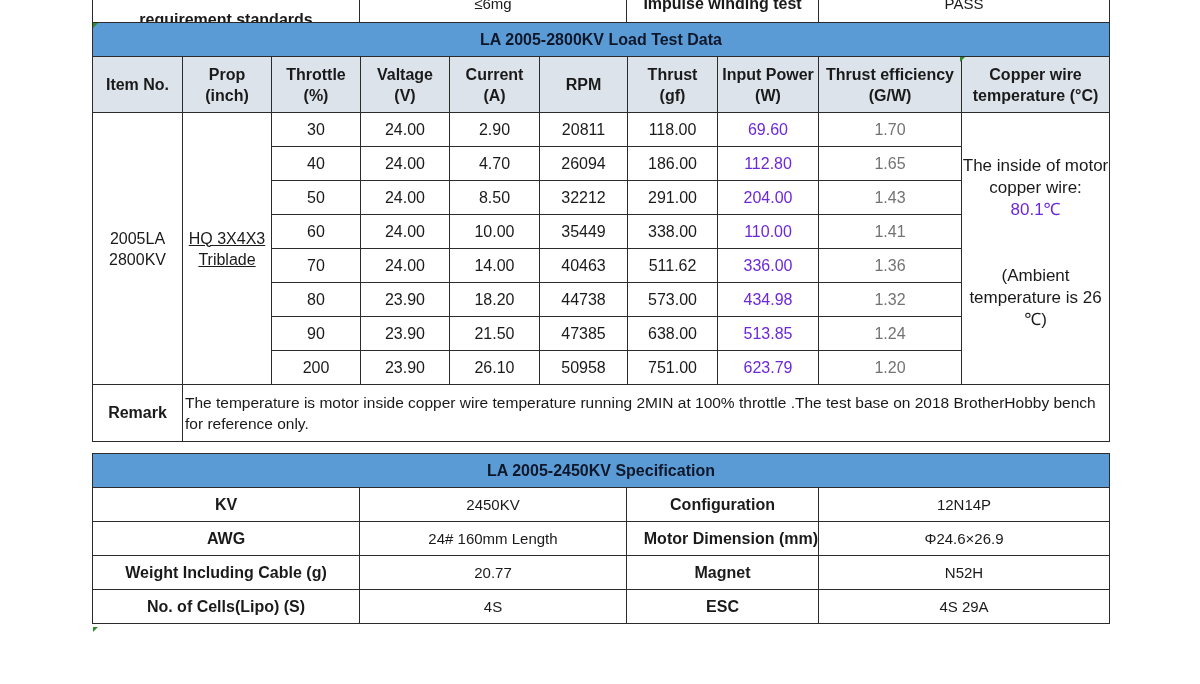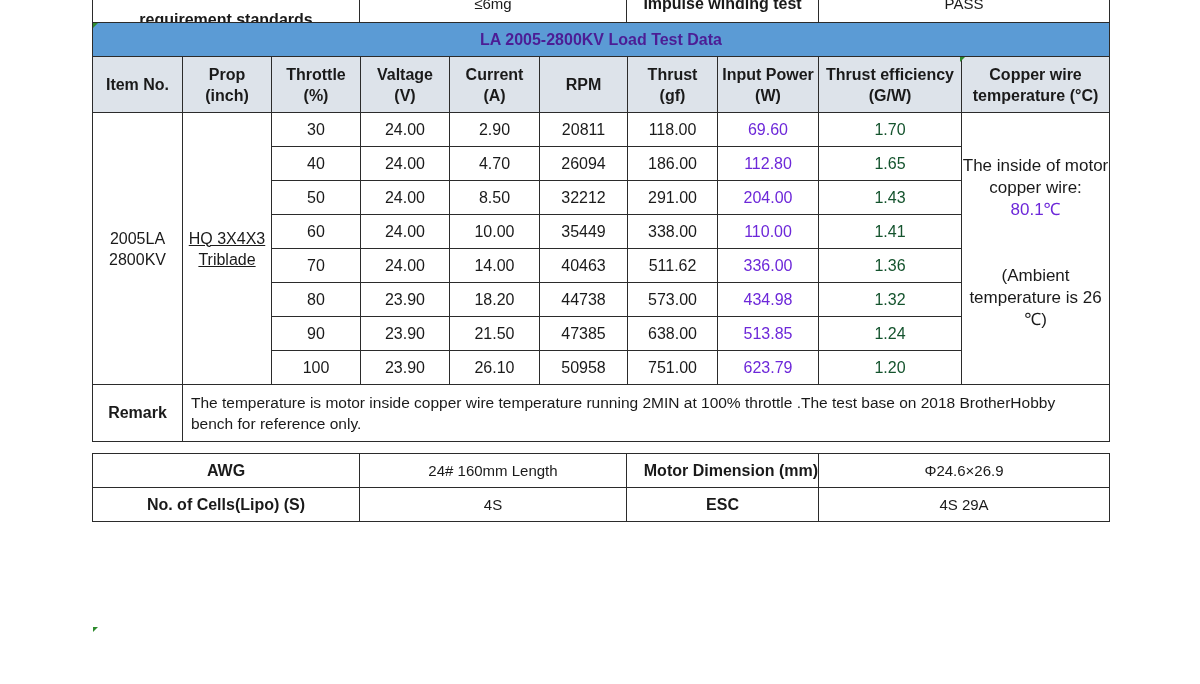--- a/index.html
+++ b/index.html
@@ -2,27 +2,27 @@
 <html><head>
 <meta charset="utf-8">
 <style>
   html, body { margin:0; padding:0; background:#ffffff; }
   body { width:1200px; height:684px; overflow:hidden; position:relative; font-family:"Liberation Sans", sans-serif; color:#1a1a1a; }
   table { border-collapse:collapse; table-layout:fixed; position:absolute; left:92px; width:1017px; }
   td, th { border:1.5px solid #2b2b2b; text-align:center; vertical-align:middle; padding:0; font-size:16px; }
   .top-table { top:-14px; }
   .top-table td { height:35px; }
   .bold { font-weight:bold; }
-  .band { background:#5b9bd5; font-weight:bold; font-size:16px; height:33px; color:#4c1d95; }
+  .band { background:#5b9bd5; font-weight:bold; font-size:16px; height:33px; color:#0f172a; }
   .colhead { background:#dde3ea; font-weight:bold; font-size:16px; line-height:21px; height:55px; }
   .load-table { top:22px; }
   .load-table td.num { height:33px; font-size:16px; }
   .red { color:#6d28d9; }
-  .blue { color:#14532d; }
-  .remark-text { text-align:left; padding:2px 8px; font-size:15.5px; line-height:21px; }
+  .blue { color:#737373; }
+  .remark-text { text-align:left; padding:2px 2px; font-size:15.5px; line-height:21px; }
   .remark-label { font-weight:bold; font-size:16px; }
   .temp-note { font-size:17px; line-height:22px; }
   .spec-table { top:453px; }
   .spec-table td { height:33px; font-size:16px; }
   .spec-table td.lbl { font-weight:bold; }
   .spec-table td.val { font-size:15px; }
   .green-mark { position:absolute; width:0; height:0; border-top:5px solid #2e8b2e; border-right:5px solid transparent; }
 </style>
 </head>
 <body>
@@ -151,21 +151,21 @@
   <tr>
     <td class="num">90</td>
     <td class="num">23.90</td>
     <td class="num">21.50</td>
     <td class="num">47385</td>
     <td class="num">638.00</td>
     <td class="num red">513.85</td>
     <td class="num blue">1.24</td>
   </tr>
   <tr>
-    <td class="num">100</td>
+    <td class="num">200</td>
     <td class="num">23.90</td>
     <td class="num">26.10</td>
     <td class="num">50958</td>
     <td class="num">751.00</td>
     <td class="num red">623.79</td>
     <td class="num blue">1.20</td>
   </tr>
 
   <tr>
     <td class="remark-label" style="height:56px;">Remark</td>
@@ -175,27 +175,42 @@
   </table>
 
 <table class="spec-table">
   <colgroup>
       <col style="width:267px">
       <col style="width:267px">
       <col style="width:192px">
       <col style="width:291px">
     </colgroup>
   <tbody>
+      <tr>
+    <td colspan="4" class="band">LA 2005-2450KV Specification</td>
+  </tr>
+  <tr>
+    <td class="lbl">KV</td>
+    <td class="val">2450KV</td>
+    <td class="lbl">Configuration</td>
+    <td class="val">12N14P</td>
+  </tr>
   <tr>
     <td class="lbl">AWG</td>
     <td class="val">24# 160mm Length</td>
     <td class="lbl" style="white-space:nowrap;text-align:right;">Motor Dimension (mm)</td>
     <td class="val">Φ24.6×26.9</td>
   </tr>
   <tr>
+    <td class="lbl">Weight Including Cable (g)</td>
+    <td class="val">20.77</td>
+    <td class="lbl">Magnet</td>
+    <td class="val">N52H</td>
+  </tr>
+  <tr>
     <td class="lbl">No. of Cells(Lipo) (S)</td>
     <td class="val">4S</td>
     <td class="lbl">ESC</td>
     <td class="val">4S 29A</td>
   </tr>
 </tbody>
   </table>
 
 <div class="green-mark" style="left:93px;top:23px;"></div>
 <div class="green-mark" style="left:960px;top:57px;"></div>

